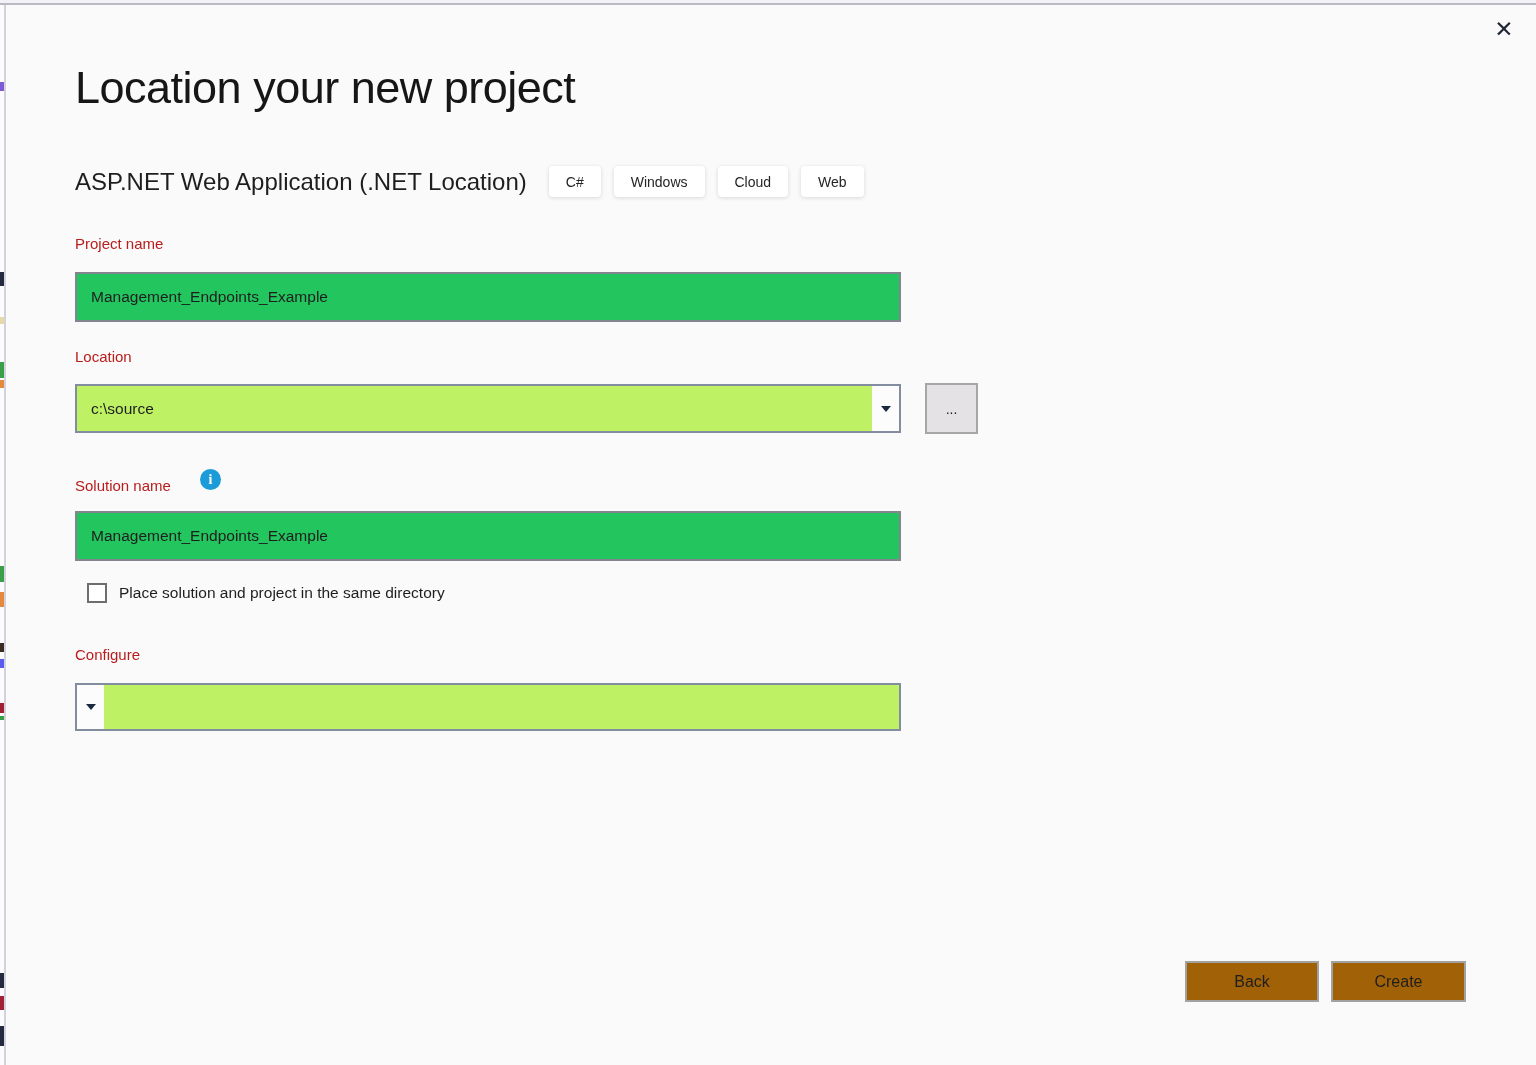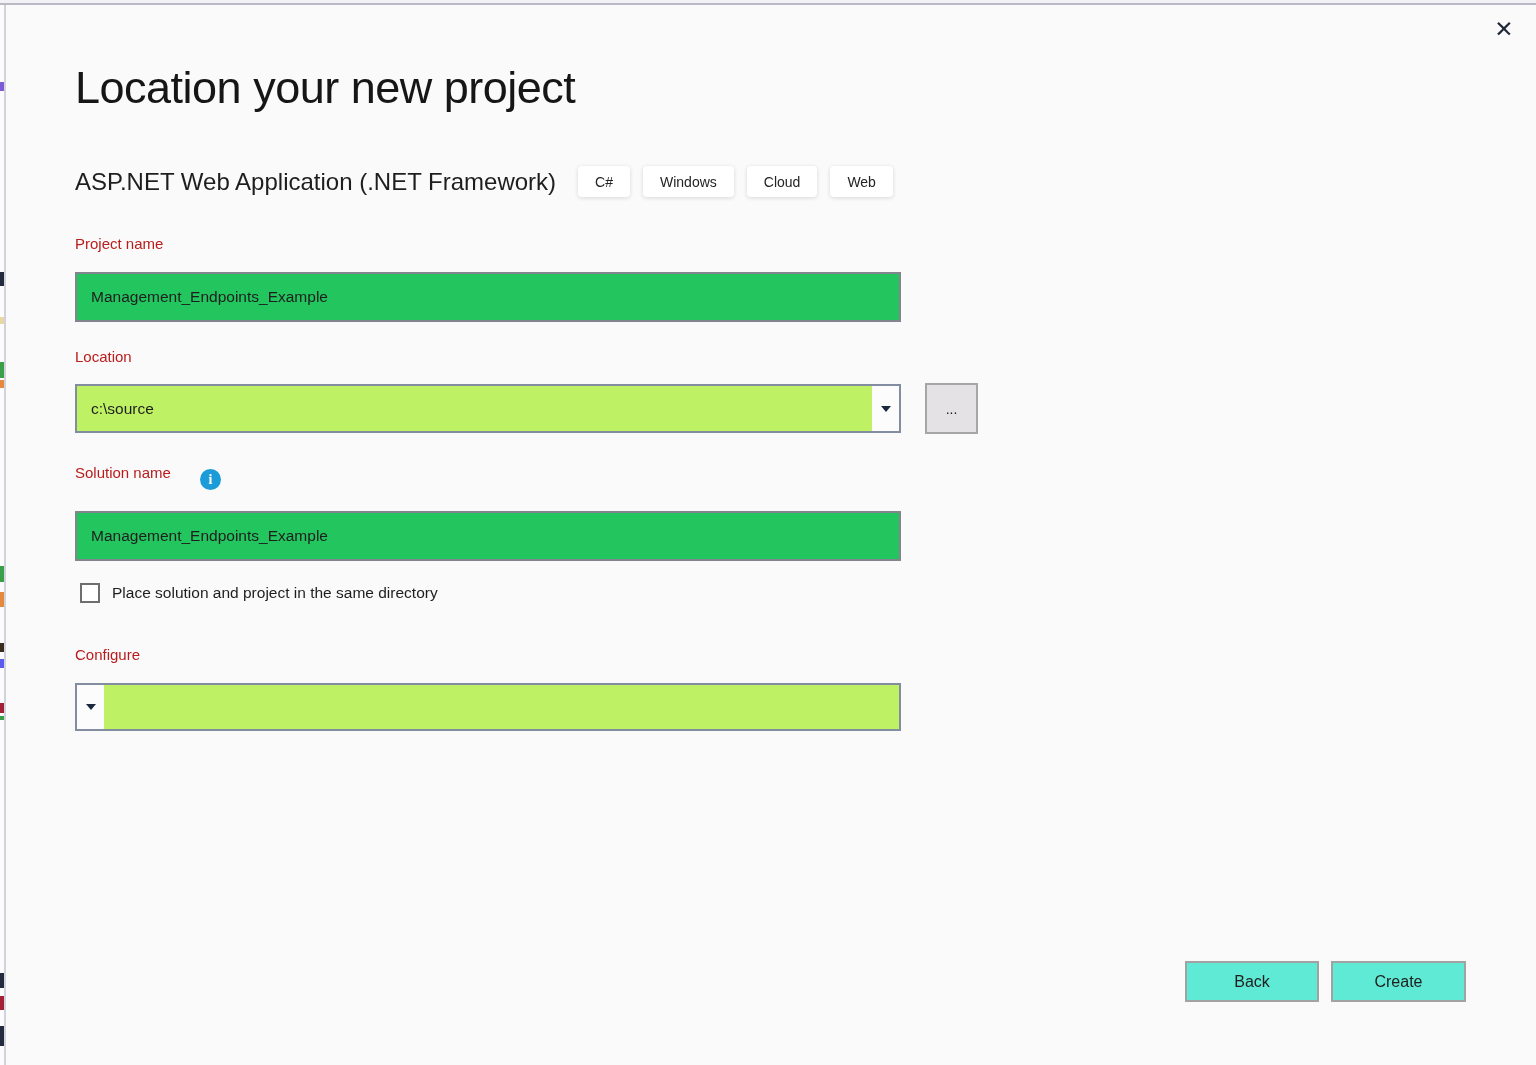--- a/index.html
+++ b/index.html
@@ -63,68 +63,68 @@
     font-size: 14px; color: #1e1e1e; cursor: pointer;
   }
 
   .info-icon {
     position: absolute; left: 200px; top: 469px; width: 21px; height: 21px;
     background: #1b9cd8; border-radius: 50%;
     display: flex; align-items: center; justify-content: center;
     color: #ffffff; font-size: 14px; font-weight: bold; font-family: "Liberation Serif", serif;
   }
 
-  .checkbox-row { position: absolute; left: 80px; top: 583px; display: flex; align-items: center; cursor: pointer; }
+  .checkbox-row { position: absolute; left: 87px; top: 583px; display: flex; align-items: center; cursor: pointer; }
   .checkbox-box { width: 20px; height: 20px; background: #ffffff; border: 2px solid #6e6e6e; }
   .checkbox-label { margin-left: 12px; font-size: 15.5px; color: #1e1e1e; }
 
   .footer-btn {
     position: absolute; top: 961px; height: 41px;
-    background: #5eead4; border: 2px solid #a2a2a2;
+    background: #a16207; border: 2px solid #a2a2a2;
     display: flex; align-items: center; justify-content: center;
     font-size: 16px; color: #1e1e1e; cursor: pointer;
   }
   .back-btn { left: 1185px; width: 134px; }
   .create-btn { left: 1331px; width: 135px; }
 </style>
 </head>
 <body>
 
 <div class="top-strip"></div>
 <div class="top-border"></div>
 <div class="left-strip" id="edge-gutter"></div>
 <div class="left-border"></div>
 
 <div class="close-icon">✕</div>
 
 <h1 class="page-title">Location your new project</h1>
 
 <div class="subtitle-row">
-  <span class="page-subtitle">ASP.NET Web Application (.NET Framework)</span>
+  <span class="page-subtitle">ASP.NET Web Application (.NET Location)</span>
   <span class="tags">
     <span class="tag-pill">C#</span>
     <span class="tag-pill">Windows</span>
     <span class="tag-pill">Cloud</span>
     <span class="tag-pill">Web</span>
   </span>
 </div>
 
 <label class="field-label" style="top:235px;">Project name</label>
 <input class="textbox" style="top: 272px;" value="Management_Endpoints_Example">
 
 <label class="field-label" style="top:348px;">Location</label>
 <div class="combo" style="top:384px;">
   <span class="combo-text">c:\source</span>
   <span class="combo-btn">
     <span class="combo-arrow"></span>
   </span>
 </div>
 <div class="browse-btn">...</div>
 
-<label class="field-label" style="top:464px;text-align:center;">Solution name</label>
+<label class="field-label" style="top:477px;text-align:center;">Solution name</label>
 <div class="info-icon">i</div>
 <input class="textbox" style="top: 511px;" value="Management_Endpoints_Example">
 
 <div class="checkbox-row">
   <span class="checkbox-box"></span>
   <span class="checkbox-label">Place solution and project in the same directory</span>
 </div>
 
 <label class="field-label" style="top:646px;">Configure</label>
 <div class="combo" style="top:683px; height:48px;">

